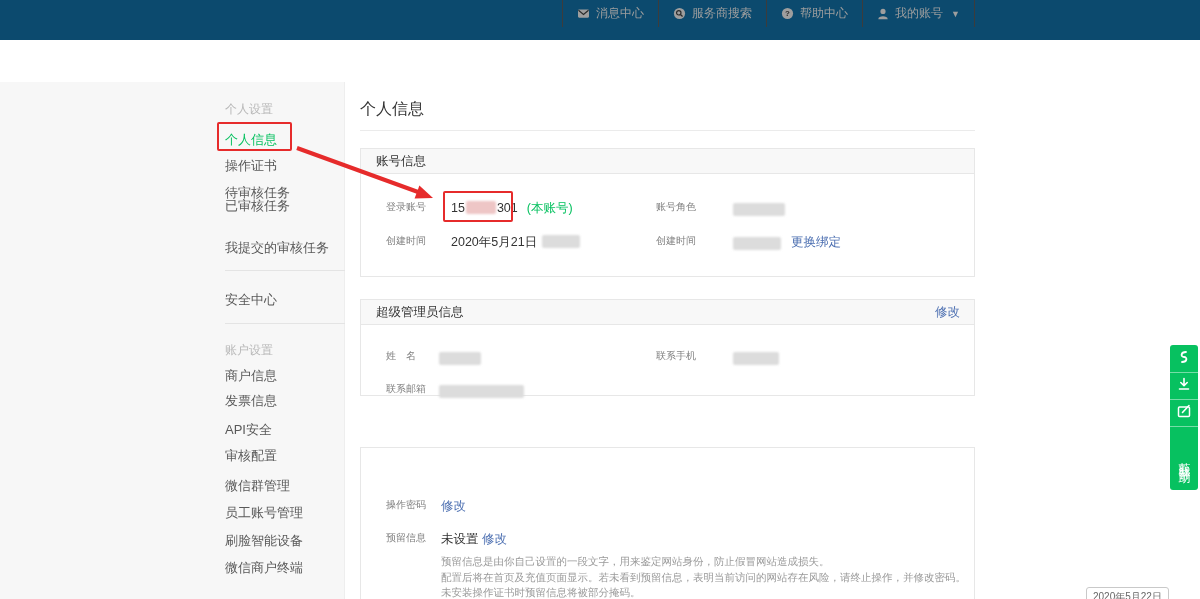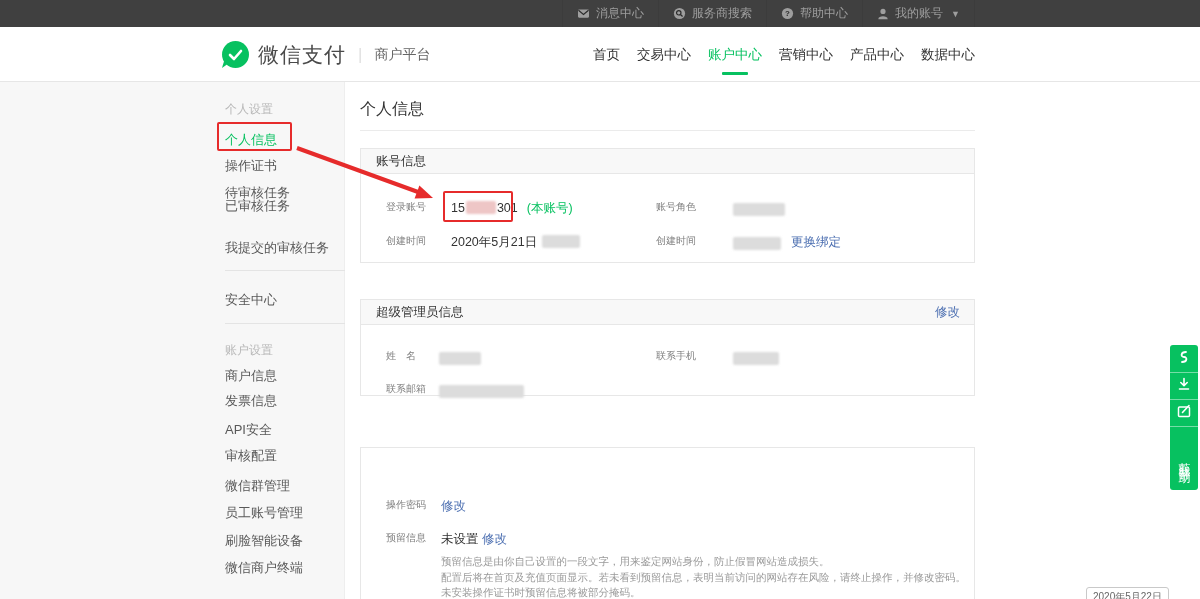--- a/index.html
+++ b/index.html
@@ -1,20 +1,20 @@
 <!DOCTYPE html>
 <html><head>
 <meta charset="utf-8">
 <style>
   * { box-sizing: border-box; margin: 0; padding: 0; }
   body { font-family: "Liberation Sans", "DejaVu Sans", sans-serif; background:#fff; }
   .page { position:relative; width:1200px; height:599px; background:#fff; overflow:hidden; }
 
   
-  .topbar { position:absolute; top:0; left:0; right:0; height:27px; background:#404040; z-index:5;padding-left:32px; }
+  .topbar { position:absolute; top:0; left:0; right:0; height:40px; background:#0c4a6e; z-index:5;padding-left:32px; }
   .topbar-inner { position:absolute; right:225px; top:0; height:27px; display:flex; }
   .tb-item { display:flex; align-items:center; gap:6px; padding:0 14px; font-size:12px; color:#9e9e9e;
              border-left:1px solid #3c3c3c; cursor:pointer; }
   .tb-item:last-child { border-right:1px solid #3c3c3c; }
   .tb-item svg { display:block; }
   .tb-caret { font-size:9px; color:#9e9e9e; margin-left:2px; }
 
   
   .header { position:absolute; top:27px; left:0; right:0; height:55px; background:#fff;
             border-bottom:1px solid #e6e6e6; z-index:4; }
@@ -116,40 +116,20 @@
               <circle cx="7" cy="4" r="3" fill="#9e9e9e"></circle>
               <path d="M1.5 13 C1.5 8.5 12.5 8.5 12.5 13 Z" fill="#9e9e9e"></path>
             </svg>
         </span>
         <span>我的账号</span>
         <span class="tb-caret">▼</span>
       </div>
     </div>
   </div>
 
-  <div class="header">
-    <div class="logo">
-      <span class="logo-bubble">
-        <svg width="15" height="12" viewBox="0 0 15 12">
-            <polyline points="2,6 6,10 13,2" stroke="#fff" stroke-width="2.6" fill="none" stroke-linecap="round" stroke-linejoin="round"></polyline>
-          </svg>
-      </span>
-      <span class="logo-text">微信支付</span>
-      <span class="logo-sep">|</span>
-      <span class="logo-portal">商户平台</span>
-    </div>
-    <div class="nav">
-      <span class="nav-item">首页</span>
-      <span class="nav-item">交易中心</span>
-      <span class="nav-item active">账户中心</span>
-      <span class="nav-item">营销中心</span>
-      <span class="nav-item">产品中心</span>
-      <span class="nav-item">数据中心</span>
-    </div>
-  </div>
 
   <div class="sidebar">
     <div class="sgroup-title" style="top:19px">个人设置</div>
     <div class="snav active" style="top:49px">个人信息</div>
     <div class="snav" style="top:75px">操作证书</div>
     <div class="snav" style="top:102px">待审核任务</div>
     <div class="snav" style="top:115px">已审核任务</div>
     <div class="snav" style="top:157px">我提交的审核任务</div>
     <div class="sdivider" style="top:188px"></div>
     <div class="snav" style="top:209px">安全中心</div>
@@ -161,21 +141,21 @@
     <div class="snav" style="top:365px">审核配置</div>
     <div class="snav" style="top:395px">微信群管理</div>
     <div class="snav" style="top:422px">员工账号管理</div>
     <div class="snav" style="top:450px">刷脸智能设备</div>
     <div class="snav" style="top:477px">微信商户终端</div>
   </div>
 
   <div class="main-title">个人信息</div>
   <div class="title-hr"></div>
 
-  <div class="sec" style="top:148px;height:115px;">
+  <div class="sec" style="top:148px;height:129px;">
     <div class="sec-head">账号信息</div>
     <div class="lbl" style="left:25px;top:51px;">登录账号</div>
     <div class="val" style="left:90px;top:51px;"><span>15</span><span class="redact pink" style="width:30px;margin:0 1px;"></span><span>301</span><span class="green-tag" style="margin-left:9px;">(本账号)</span></div>
     <div class="lbl" style="left:295px;top:51px;">账号角色</div>
     <span class="redact" style="position:absolute;left:372px;top:54px;width:52px;"></span>
     <div class="lbl" style="left:25px;top:85px;">创建时间</div>
     <div class="val" style="left:90px;top:85px;"><span>2020年5月21日</span><span class="redact" style="width:38px;margin-left:5px;"></span></div>
     <div class="lbl" style="left:295px;top:85px;">创建时间</div>
     <span class="redact" style="position:absolute;left:372px;top:88px;width:48px;"></span>
     <a class="link" style="position:absolute;left:430px;top:85px;">更换绑定</a>

